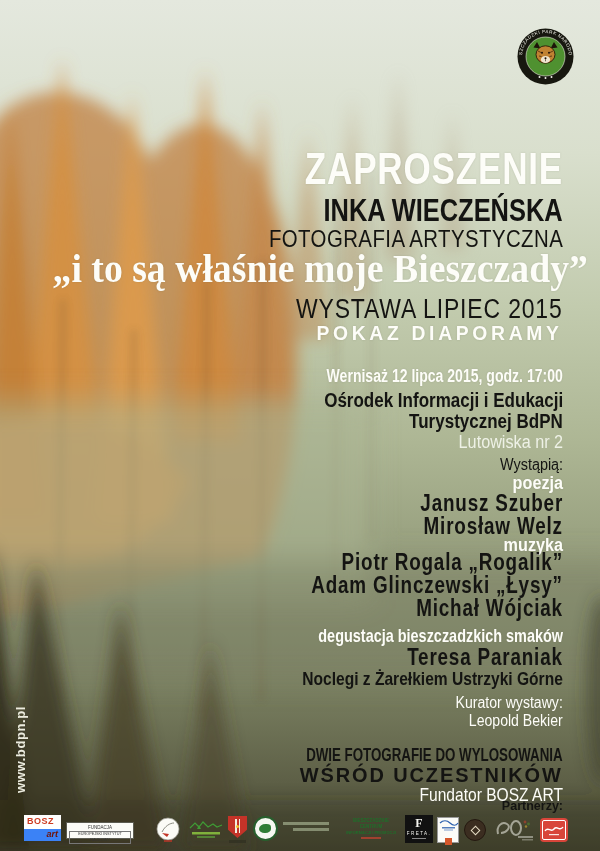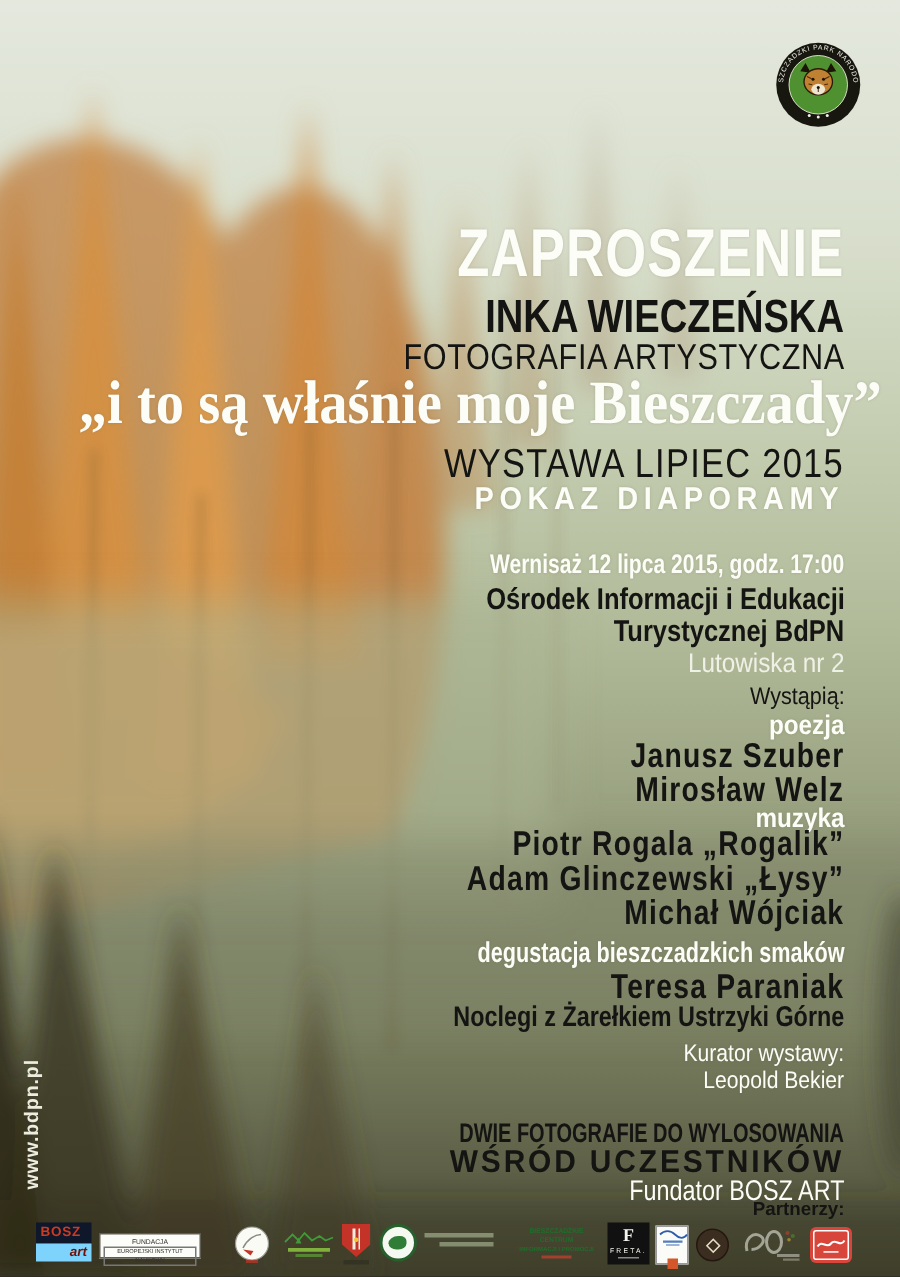--- a/index.html
+++ b/index.html
@@ -39,23 +39,23 @@
 
   .site { position: absolute; left: 13px; top: 793px; transform: rotate(-90deg);
           transform-origin: 0 0; font-size: 13px; font-weight: bold;
           color: #ececdf; letter-spacing: .6px; white-space: nowrap; }
 
   .park-logo { position: absolute; left: 517px; top: 28px; }
 
   
   .logo { position: absolute; }
   .bosz { left: 24px; top: 815px; width: 37px; height: 26px; }
-  .bosz .t { height: 14px; background: #0f172a; color: #cc3b22; font-size: 9px; font-weight: bold;
+  .bosz .t { height: 14px; background: #ffffff; color: #cc3b22; font-size: 9px; font-weight: bold;
              padding: 2px 0 0 3px; letter-spacing: .5px; line-height: 1; }
-  .bosz .b { height: 12px; background: #7dd3fc; color: #701206; font-size: 9px; font-weight: bold;
+  .bosz .b { height: 12px; background: #3b82f6; color: #701206; font-size: 9px; font-weight: bold;
              font-style: italic; text-align: right; padding-right: 3px; line-height: 11px; }
   .fundacja { left: 66px; top: 822px; width: 68px; height: 17px; background: #fcfcf8;
               border: 1px solid #5c5c52; }
   .fundacja .l1 { font-size: 4.5px; text-align: center; color: #333; padding-top: 1.5px; line-height: 1.2; }
   .fundacja .l2 { font-size: 3.8px; text-align: center; color: #333; border: .5px solid #777;
                   margin: 1px 2px 0 2px; line-height: 1.5; }
   .emblem-circle { left: 156px; top: 817px; }
   .mountains { left: 189px; top: 820px; }
   .shield { left: 228px; top: 816px; width: 19px; height: 29px; }
   .shield .sh { width: 19px; height: 22px; background: #c43328;

